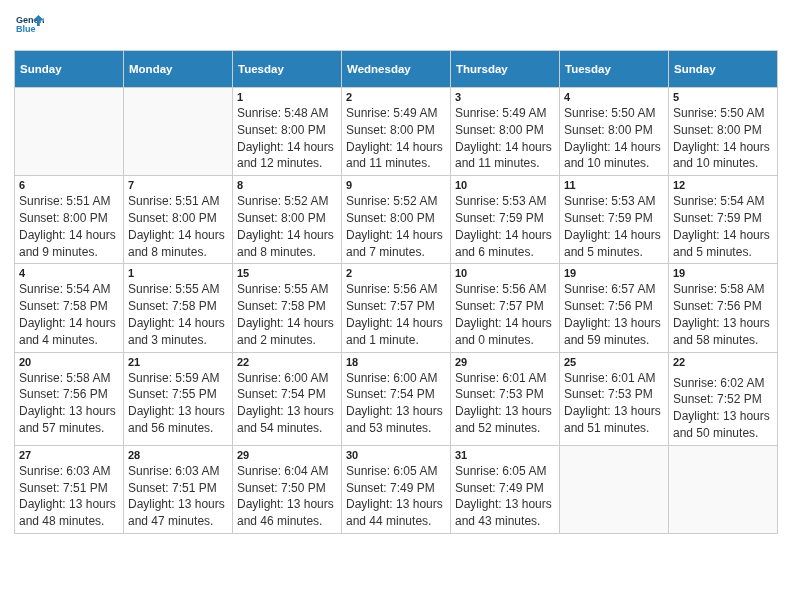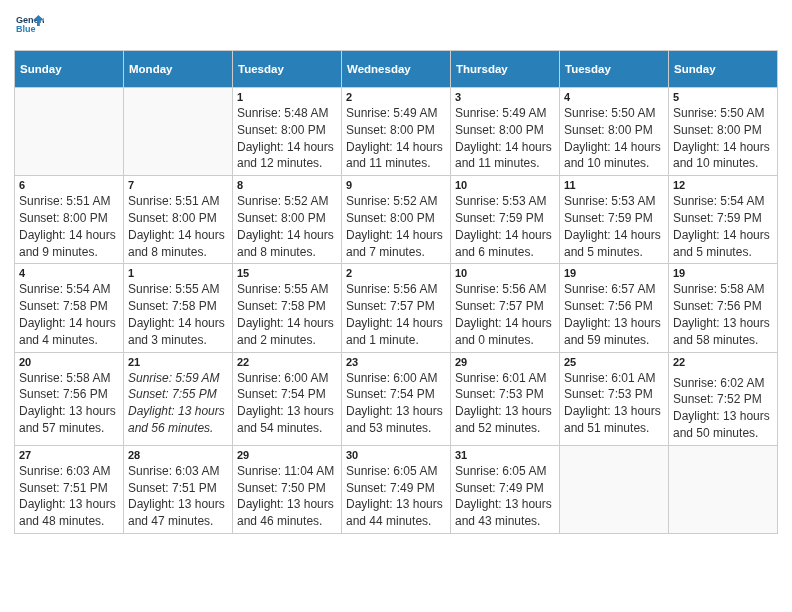--- a/index.html
+++ b/index.html
@@ -261,34 +261,34 @@
         <tr>
           <td>
             <span class="day-number">20</span>
             <div class="day-info" style="white-space: pre-line;">Sunrise: 5:58 AM
 Sunset: 7:56 PM
 Daylight: 13 hours
 and 57 minutes.</div>
           </td>
           <td>
             <span class="day-number">21</span>
-            <div class="day-info" style="white-space: pre-line; font-style: italic;">Sunrise: 5:59 AM
+            <div class="day-info" style="white-space: pre-line;">Sunrise: 5:59 AM
 Sunset: 7:55 PM
 Daylight: 13 hours
 and 56 minutes.</div>
           </td>
           <td>
             <span class="day-number">22</span>
             <div class="day-info" style="white-space: pre-line;">Sunrise: 6:00 AM
 Sunset: 7:54 PM
 Daylight: 13 hours
 and 54 minutes.</div>
           </td>
           <td>
-            <span class="day-number">23</span>
+            <span class="day-number">18</span>
             <div class="day-info" style="white-space: pre-line;">Sunrise: 6:00 AM
 Sunset: 7:54 PM
 Daylight: 13 hours
 and 53 minutes.</div>
           </td>
           <td>
             <span class="day-number">29</span>
             <div class="day-info" style="white-space: pre-line;">Sunrise: 6:01 AM
 Sunset: 7:53 PM
 Daylight: 13 hours
@@ -319,21 +319,21 @@
           </td>
           <td>
             <span class="day-number">28</span>
             <div class="day-info" style="white-space: pre-line;">Sunrise: 6:03 AM
 Sunset: 7:51 PM
 Daylight: 13 hours
 and 47 minutes.</div>
           </td>
           <td>
             <span class="day-number">29</span>
-            <div class="day-info" style="white-space: pre-line;">Sunrise: 11:04 AM
+            <div class="day-info" style="white-space: pre-line;">Sunrise: 6:04 AM
 Sunset: 7:50 PM
 Daylight: 13 hours
 and 46 minutes.</div>
           </td>
           <td>
             <span class="day-number">30</span>
             <div class="day-info" style="white-space: pre-line;">Sunrise: 6:05 AM
 Sunset: 7:49 PM
 Daylight: 13 hours
 and 44 minutes.</div>

